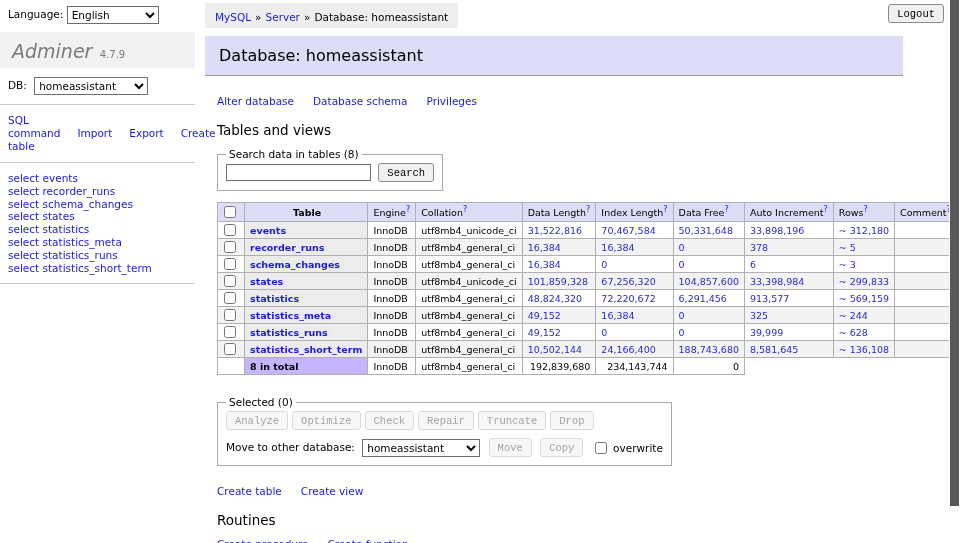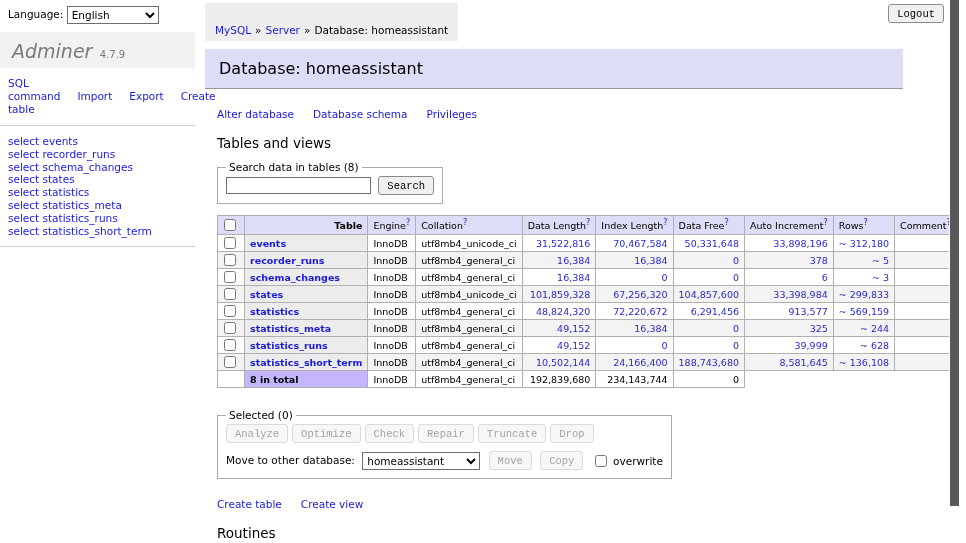--- a/index.html
+++ b/index.html
@@ -21,42 +21,42 @@
   .logo-band { margin-top:8px; background:#f2f2f2; padding:8px 12px 9px 12px; height:36px; }
   .logo { font-style:italic; font-size:19px; color:#7a7a7a;margin-top:9px; }
   .version { font-size:10px; color:#7a7a7a; margin-left:4px; }
   .side-block { padding:9px 8px; border-bottom:1px solid #ccc; }
   .db-row select { width:114px; margin-left:4px; }
   .action-links a { margin-right:17px; line-height:13px; }
   .table-links a { display:block; line-height:12.8px; }
 
   
   .mainarea { position:absolute; left:205px; top:0; width:698px; }
-  .breadcrumb { display:inline-block; background:#eee; padding:21px 10px 5px 10px; margin-top:3px; }
+  .breadcrumb { display:inline-block; background:#eee; padding:8px 10px 5px 10px; margin-top:3px; }
   .breadcrumb .sep { color:#000; margin:0 4px; }
   h2.title { margin:8px 0 0 0; background:#ddddf7; border-bottom:1px solid #999; padding:10px 14px; font-size:16px; font-weight:normal; }
   .content { padding-left:12px; }
   .linkrow { margin-top:19px; }
   .linkrow a { margin-right:19px; }
   h3 { font-size:13.5px; font-weight:normal; margin:15px 0 10px 0; }
   fieldset { display:inline-block; border:1px solid #a9a9a9; padding:3px 8px 8px 8px; margin:0; }
   legend { font-size:10.5px; padding:0 3px; }
   input[type=text] { border:1px solid #6e6e6e; height:17px; width:145px; font-size:10.5px; font-family:inherit; vertical-align:middle; }
   .search-fs button { margin-left:4px; }
   input[type=checkbox] { width:12px; height:12px; margin:1px 3px 1px 1px; vertical-align:middle; }
 
   
   table.data { border-collapse:collapse; table-layout:fixed; margin-top:11px; font-size:9.5px; }
   .data th, .data td { border:1px solid #b0b0b0; padding:2px 5px; height:17px; overflow:hidden; white-space:nowrap; text-align:left; font-weight:normal; }
   .data thead th { background:#ddddf7; }
-  .data thead th.col-table { text-align:right; font-weight:bold;padding-left:48px; }
+  .data thead th.col-table { text-align:left; font-weight:bold;padding-left:48px; }
   .data td.cb { padding:1px 2px; text-align:center; }
   .data tbody th { background:#ececec; }
   .data tbody th a { font-weight:bold; }
-  .data td.num { text-align:right; color:#2929cf; }
+  .data td.num { color:#2929cf; }
   .data tr.even td { background:#f3f3f3; }
   .data tr.total td.num-total { text-align:right; color:#000; }
   .data tr.total th { font-weight:bold; background:#c4b5fd; }
   sup.help { color:#1a1ad9; font-size:8px; cursor:pointer; }
 
   
   .selected-fs { margin-top:21px; min-width:392px; }
   .btnrow button { margin-right:4px; }
   .moverow { margin-top:8px; white-space:nowrap; }
   .moverow select { width:118px; margin-left:4px; }
@@ -81,20 +81,26 @@
   </div>
 
   <div class="logout-wrap">
     <button>Logout</button>
   </div>
 
   <div class="sidebar">
     <div class="logo-band">
       <span class="logo">Adminer</span>
       <span class="version">4.7.9</span>
+    </div>
+    <div class="side-block db-row">
+      <span>DB:</span>
+      <select>
+        <option>homeassistant</option>
+      </select>
     </div>
     <div class="side-block action-links">
       <a href="#">SQL command</a><a href="#">Import</a><a href="#">Export</a><a href="#">Create table</a>
     </div>
     <div class="side-block table-links">
       <a href="#">select events</a>
       <a href="#">select recorder_runs</a>
       <a href="#">select schema_changes</a>
       <a href="#">select states</a>
       <a href="#">select statistics</a>

